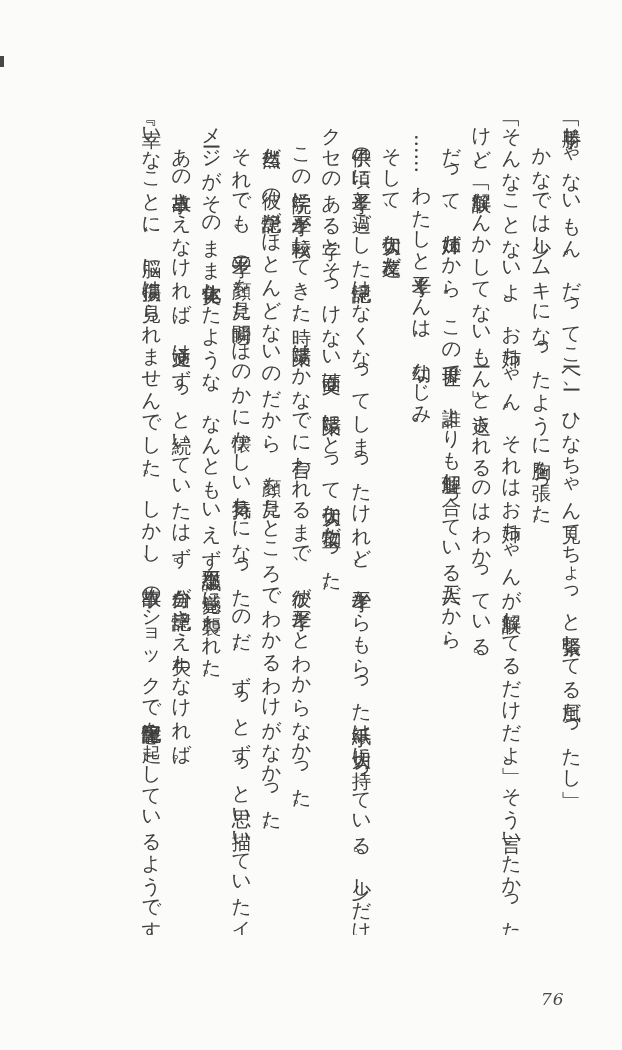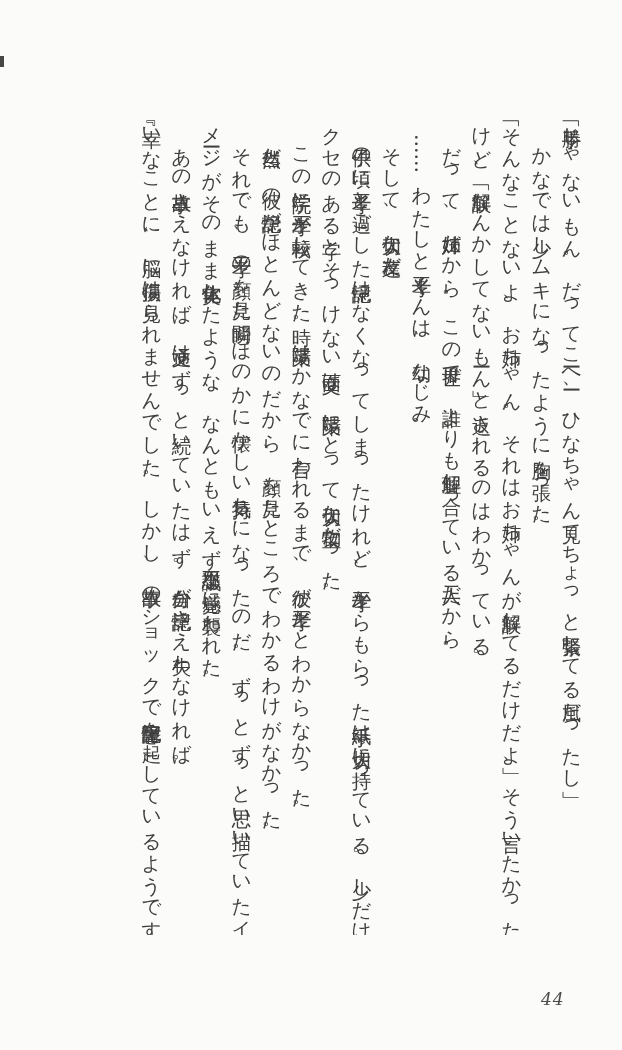--- a/index.html
+++ b/index.html
@@ -72,15 +72,15 @@
     <p class="narration">……わたしと孝平くんは、幼なじみ。</p>
     <p class="narration">そして、大切な友達だ。</p>
     <p class="narration">子供の頃に孝平と過ごした記憶はなくなってしまったけれど、孝平からもらった手紙は大切に持っている。少しだけクセのある字とそっけない文面は、陽菜にとって大切な宝物だった。</p>
     <p class="narration">この学院に孝平が転校してきた時。陽菜はかなでに言われるまで、彼が孝平だとわからなかった。</p>
     <p class="narration">当然だ。彼の記憶がほとんどないのだから、顔を見たところでわかるわけがなかった。</p>
     <p class="narration">それでも、孝平の顔を見た瞬間、ほのかに懐かしい気持ちになったのだ。ずっとずっと思い描いていたイメージがそのまま実体化したような、なんともいえず不思議な感覚に襲われた。</p>
     <p class="narration">あの事故さえなければ、文通はずっと続いていたはず。自分が記憶さえ失わなければ。</p>
     <p class="dialog">『幸いなことに、脳に損傷は見られませんでした。しかし、事故のショックで記憶障害を起こしているようです』</p>
   </div>
 
-  <div class="page-number">44</div>
+  <div class="page-number">76</div>
 
 </div>
 
 </body></html>

